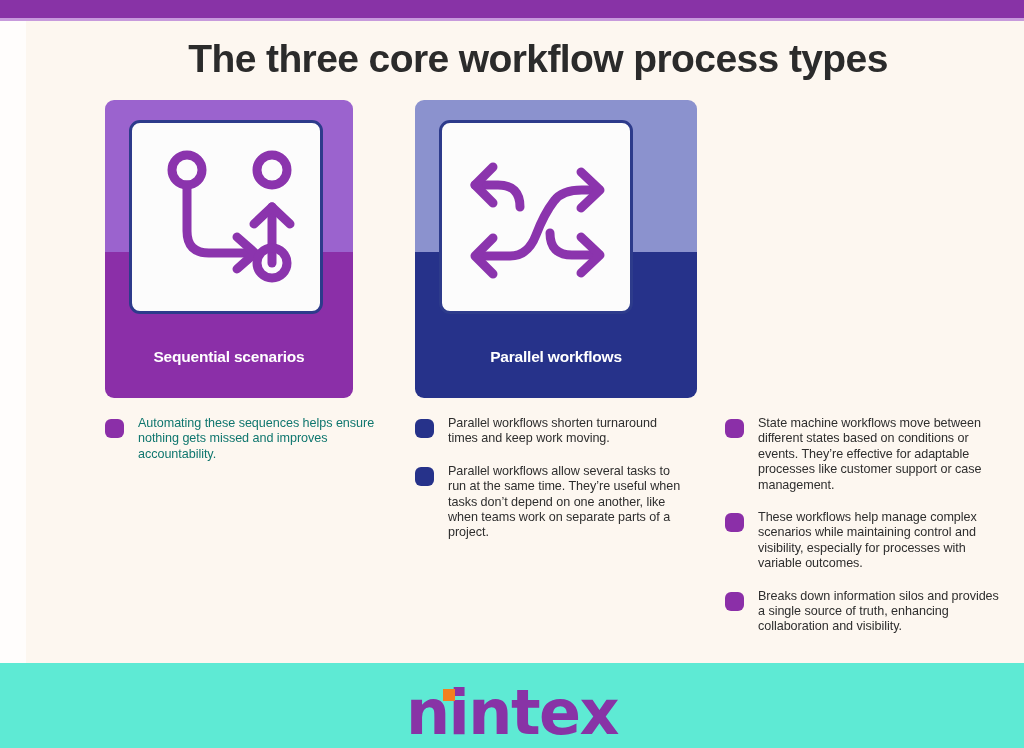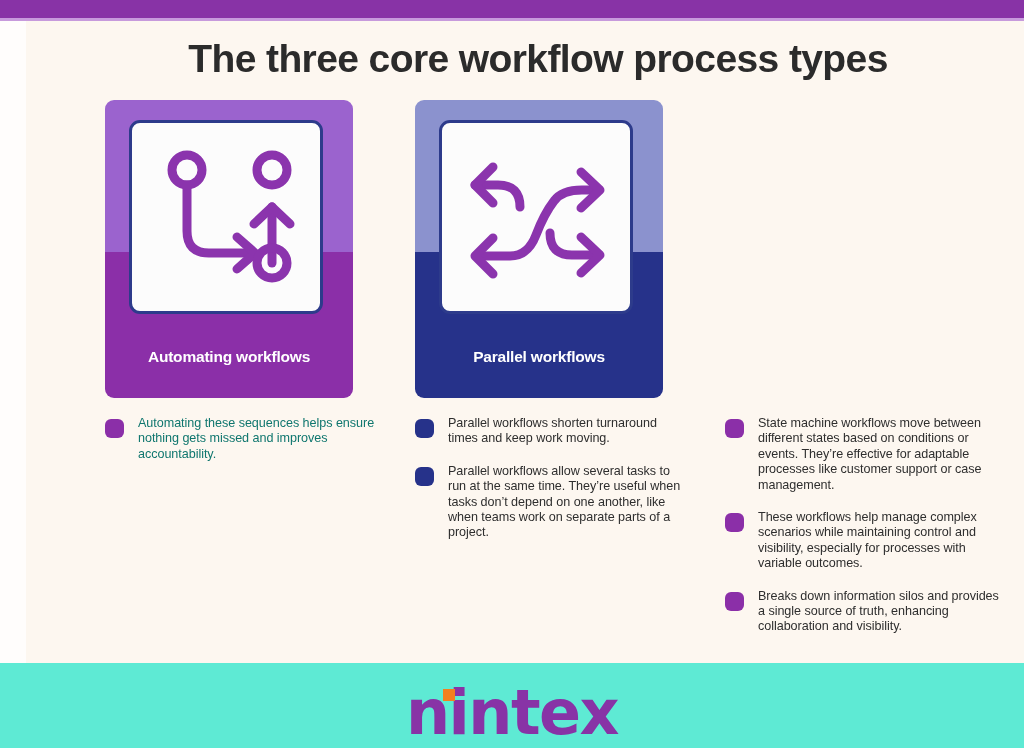--- a/index.html
+++ b/index.html
@@ -64,21 +64,21 @@
   }
   .card {
     position: absolute;
     top: 0;
     width: 248px;
     height: 298px;
     border-radius: 9px;
     overflow: hidden;
   }
   .card.c0 { left: 79px; }
-  .card.c1 { left: 389px; }
+  .card.c1 { left: 389px; padding-left: 34px; }
   .card.c2 { left: 699px; }
   .card-top {
     position: absolute;
     top: 0; left: 0;
     width: 100%;
     height: 152px;
   }
   .card-bottom {
     position: absolute;
     top: 152px; left: 0;
@@ -202,21 +202,21 @@
               <circle cx="55" cy="47" r="15"></circle>
               <path d="M55 62 L55 108 Q55 130 77 130 L120 130"></path>
               <path d="M105 114 L123 130 L105 146"></path>
               <circle cx="140" cy="47" r="15"></circle>
               <path d="M140 140 L140 84"></path>
               <path d="M122 101 L140 84 L158 101"></path>
               <circle cx="140" cy="140" r="15"></circle>
             </g>
           </svg>
         </div>
-        <div class="card-label">Automating workflows</div>
+        <div class="card-label">Sequential scenarios</div>
       </div>
 
       <div class="card c1">
         <div class="card-top" style="background:#8B92CE"></div>
         <div class="card-bottom" style="background:#26328A"></div>
         <div class="icon-panel">
           <svg width="188" height="188" viewBox="0 0 188 188">
             <g fill="none" stroke="#8B34AD" stroke-width="9" stroke-linecap="round" stroke-linejoin="round">
 
               <path d="M34 133 L68 133 Q86 133 94 112 Q102 91 112 78 Q120 67 140 67 L157 67"></path>

